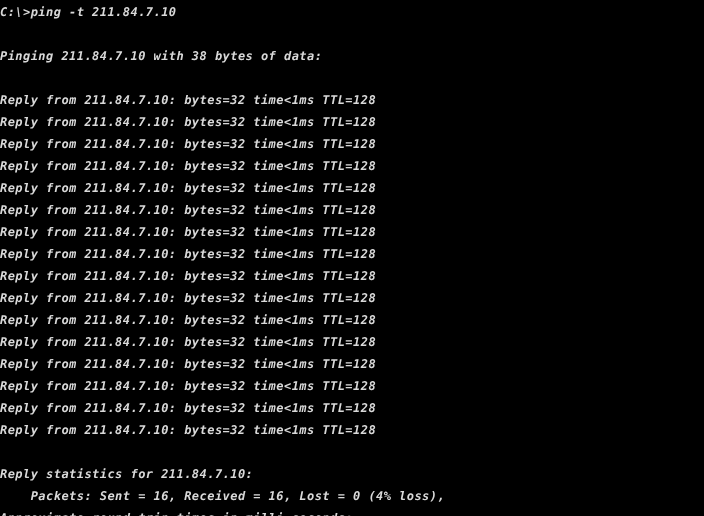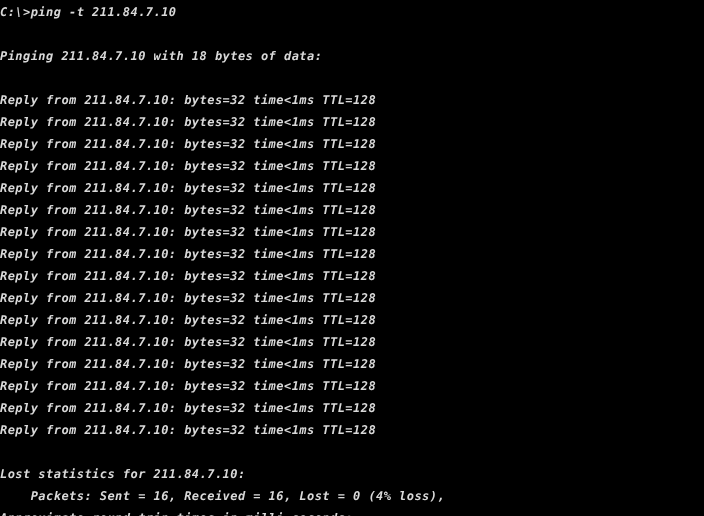--- a/index.html
+++ b/index.html
@@ -52,21 +52,21 @@
   }
 </style>
 </head>
 <body>
 
 <div id="console">
   <div class="screen-lines">
 
     <span class="line">C:\&gt;ping -t 211.84.7.10</span>
     <span class="line blank">&nbsp;</span>
-    <span class="line">Pinging 211.84.7.10 with 18 bytes of data:</span>
+    <span class="line">Pinging 211.84.7.10 with 38 bytes of data:</span>
     <span class="line blank">&nbsp;</span>
 
     <span class="line">Reply from 211.84.7.10: bytes=32 time&lt;1ms TTL=128</span>
     <span class="line">Reply from 211.84.7.10: bytes=32 time&lt;1ms TTL=128</span>
     <span class="line">Reply from 211.84.7.10: bytes=32 time&lt;1ms TTL=128</span>
     <span class="line">Reply from 211.84.7.10: bytes=32 time&lt;1ms TTL=128</span>
     <span class="line">Reply from 211.84.7.10: bytes=32 time&lt;1ms TTL=128</span>
     <span class="line">Reply from 211.84.7.10: bytes=32 time&lt;1ms TTL=128</span>
     <span class="line">Reply from 211.84.7.10: bytes=32 time&lt;1ms TTL=128</span>
     <span class="line">Reply from 211.84.7.10: bytes=32 time&lt;1ms TTL=128</span>
@@ -74,18 +74,18 @@
     <span class="line">Reply from 211.84.7.10: bytes=32 time&lt;1ms TTL=128</span>
     <span class="line">Reply from 211.84.7.10: bytes=32 time&lt;1ms TTL=128</span>
     <span class="line">Reply from 211.84.7.10: bytes=32 time&lt;1ms TTL=128</span>
     <span class="line">Reply from 211.84.7.10: bytes=32 time&lt;1ms TTL=128</span>
     <span class="line">Reply from 211.84.7.10: bytes=32 time&lt;1ms TTL=128</span>
     <span class="line">Reply from 211.84.7.10: bytes=32 time&lt;1ms TTL=128</span>
     <span class="line">Reply from 211.84.7.10: bytes=32 time&lt;1ms TTL=128</span>
 
     <span class="line blank">&nbsp;</span>
 
-    <span class="line">Lost statistics for 211.84.7.10:</span>
+    <span class="line">Reply statistics for 211.84.7.10:</span>
     <span class="line">    Packets: Sent = 16, Received = 16, Lost = 0 (4% loss),</span>
     <span class="line">Approximate round trip times in milli-seconds:</span>
 
   </div>
 </div>
 
 </body></html>

